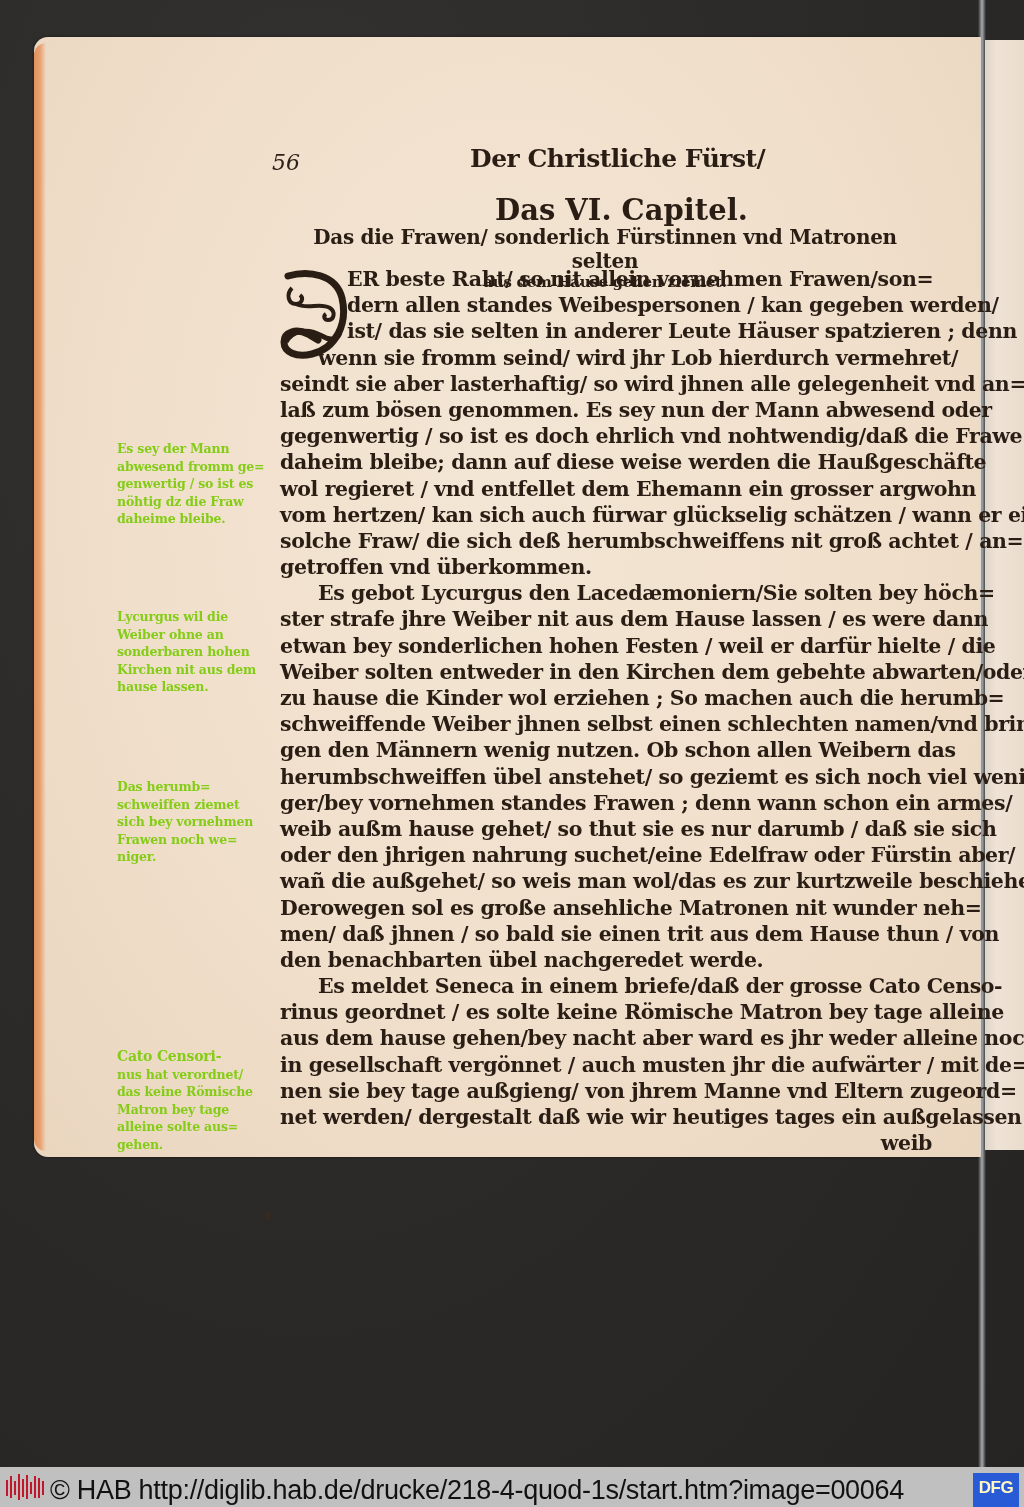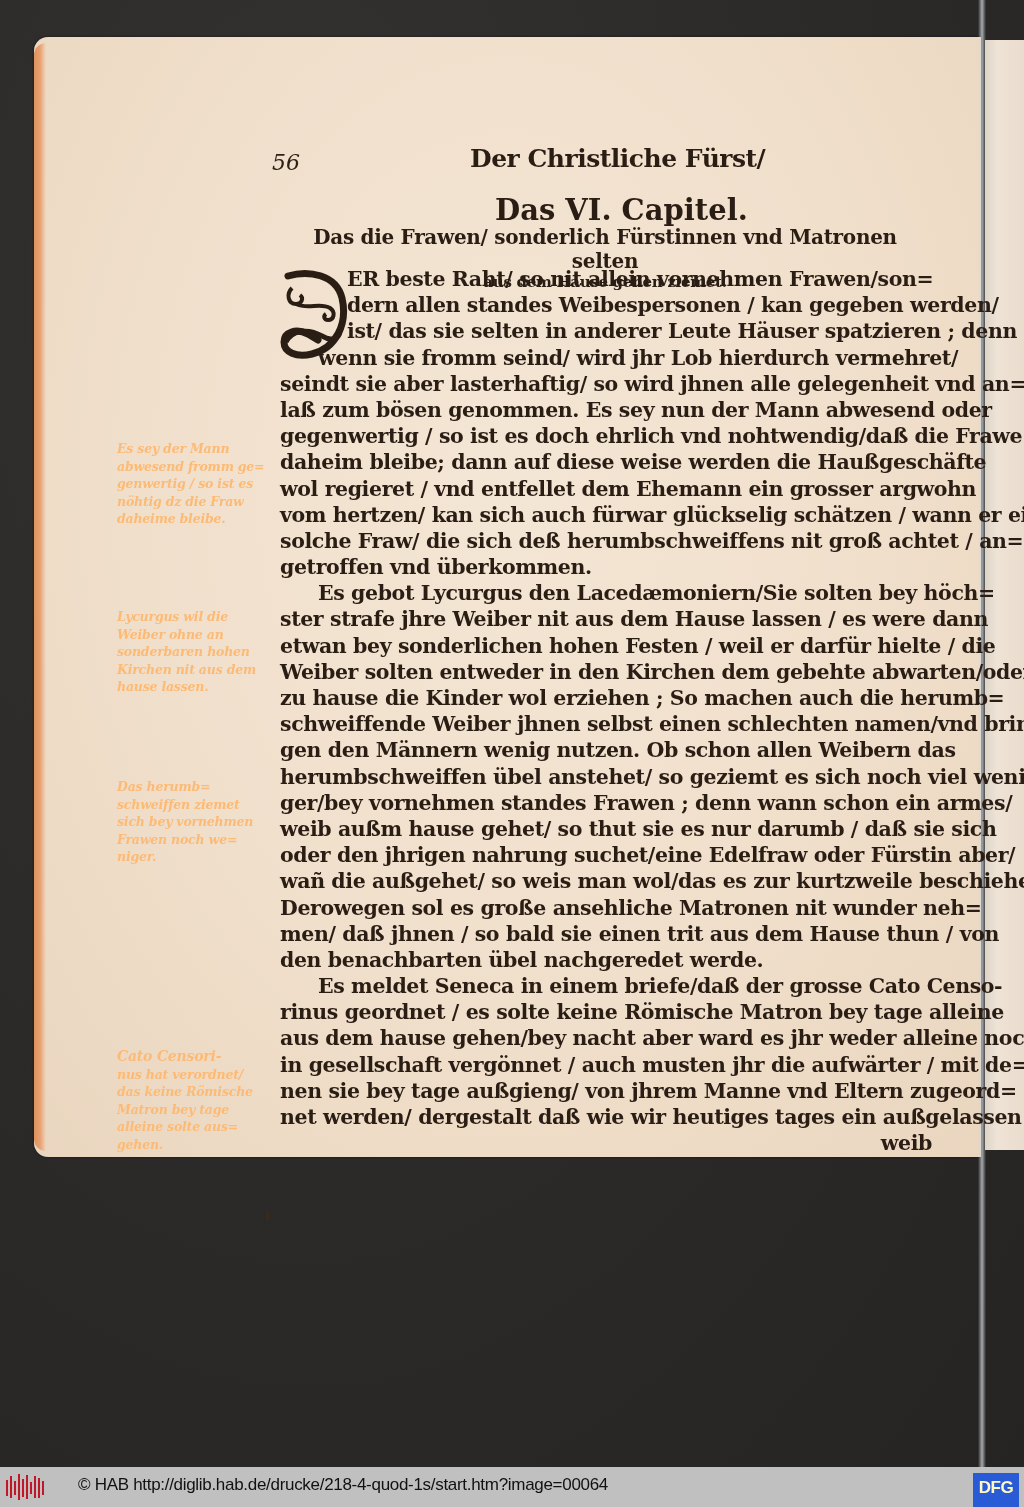--- a/index.html
+++ b/index.html
@@ -61,40 +61,39 @@
       letter-spacing: -0.4px;
     }
     .body-text .line { display: block; white-space: nowrap; text-align: justify; text-align-last: justify; height: 26.2px; overflow: visible; }
     .body-text .ind1 { padding-left: 67px; }
     .body-text .ind2 { padding-left: 38px; }
     .body-text .indp { padding-left: 38px; }
     .body-text .last { text-align-last: left; }
     .body-text .right { text-align: right; text-align-last: right; }
     .marginal {
       position: absolute; left: 117px; width: 150px;
-      font-size: 12.5px; line-height: 17.5px; font-weight: bold; color: #fdba74;
+      font-size: 12.5px; line-height: 17.5px; font-weight: bold; color: #84cc16;
       letter-spacing: -0.2px;
-      font-style: italic;
     }
     .marginal .ml { display: block; white-space: nowrap; }
     .marginal .big { font-size: 14px; }
     .tick-mark {
       position: absolute; left: 266px; top: 1212px; width: 3px; height: 8px; background: #3a2a1c; border-radius: 1px;
     }
     .footer {
       position: absolute; left: 0; top: 1467px; width: 1024px; height: 40px;
       background: #c0c0c0;
       display: flex; align-items: center;
     }
     .hab-logo {
       position: absolute; left: 4px; top: 5px; width: 42px; height: 30px;
     }
     .copyright {
       position: absolute; left: 50px; top: 8px; font-family: "Liberation Sans", sans-serif;
-      font-size: 17px; color: #111; white-space: nowrap; letter-spacing: -0.3px; margin-left: 28px;
+      font-size: 27px; color: #111; white-space: nowrap; letter-spacing: -0.3px;
     }
     .dfg {
       position: absolute; left: 973px; top: 6px; width: 46px; height: 40px;
       background: #2a5bd7; color: #fef9c3; font-family: "Liberation Sans", sans-serif;
       font-weight: bold; font-size: 17px; line-height: 30px; text-align: center; letter-spacing: -0.5px;
     }
   </style>
 </head>
 <body>
 

